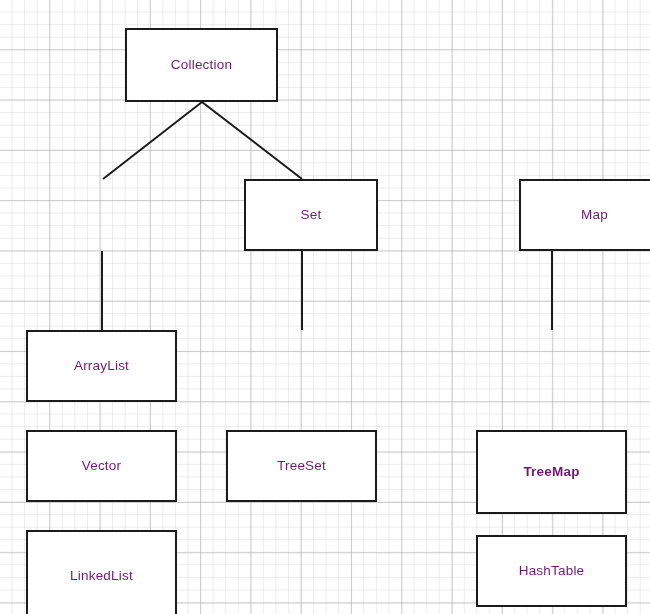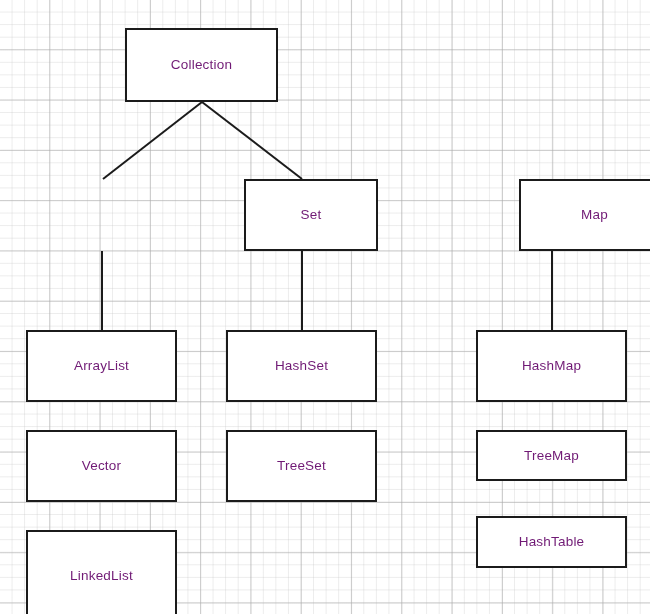--- a/index.html
+++ b/index.html
@@ -80,41 +80,35 @@
   </div>
 
   <div class="node" style="left:476px;top:179px;width:151px;height:72px;margin-left:43px;">
     <span class="node-label">Map</span>
   </div>
 
   <div class="node" style="left:26px;top:330px;width:151px;height:72px;">
     <span class="node-label">ArrayList</span>
   </div>
 
-  <div class="node" style="left:226px;top:330px;width:151px;height:72px;">
-    <span class="node-label">HashSet</span>
-  </div>
 
-  <div class="node" style="left:476px;top:330px;width:151px;height:72px;">
-    <span class="node-label">HashMap</span>
-  </div>
 
   <div class="node" style="left:26px;top:430px;width:151px;height:72px;text-align:center;">
     <span class="node-label">Vector</span>
   </div>
 
   <div class="node" style="left:226px;top:430px;width:151px;height:72px;">
     <span class="node-label">TreeSet</span>
   </div>
 
-  <div class="node" style="left:476px;top:430px;width:151px;height:51px;">
+  <div class="node" style="left:476px;top:430px;width:151px;height:84px;font-weight:bold;">
     <span class="node-label">TreeMap</span>
   </div>
 
   <div class="node" style="left:26px;top:530px;width:151px;height:92px;">
     <span class="node-label">LinkedList</span>
   </div>
 
-  <div class="node" style="left:476px;top:516px;width:151px;height:52px;align-items:center;">
+  <div class="node" style="left:476px;top:535px;width:151px;height:72px;align-items:center;">
     <span class="node-label">HashTable</span>
   </div>
 
 </div>
 
 </body></html>

